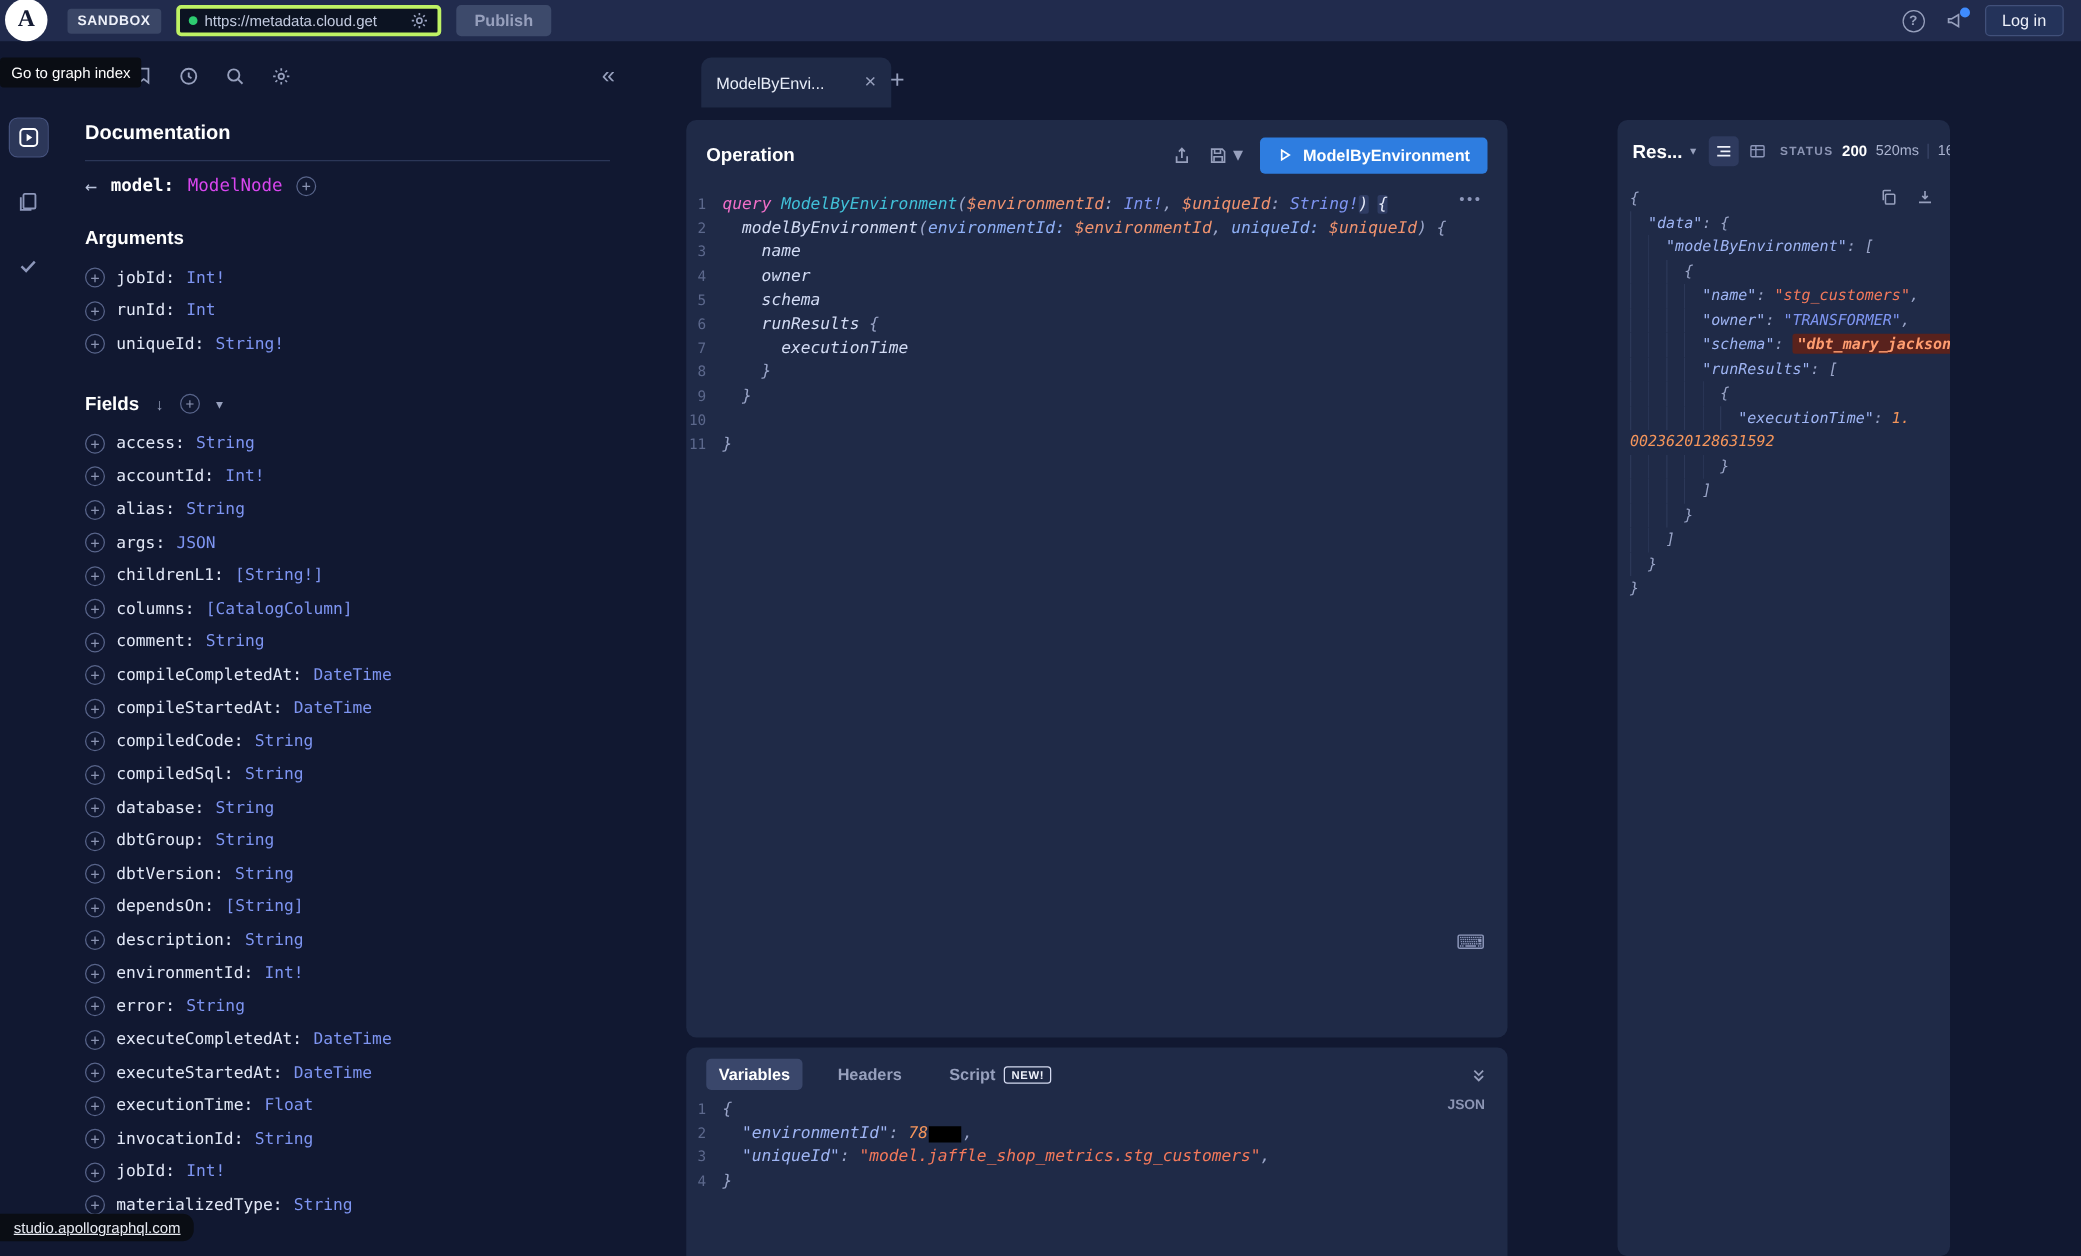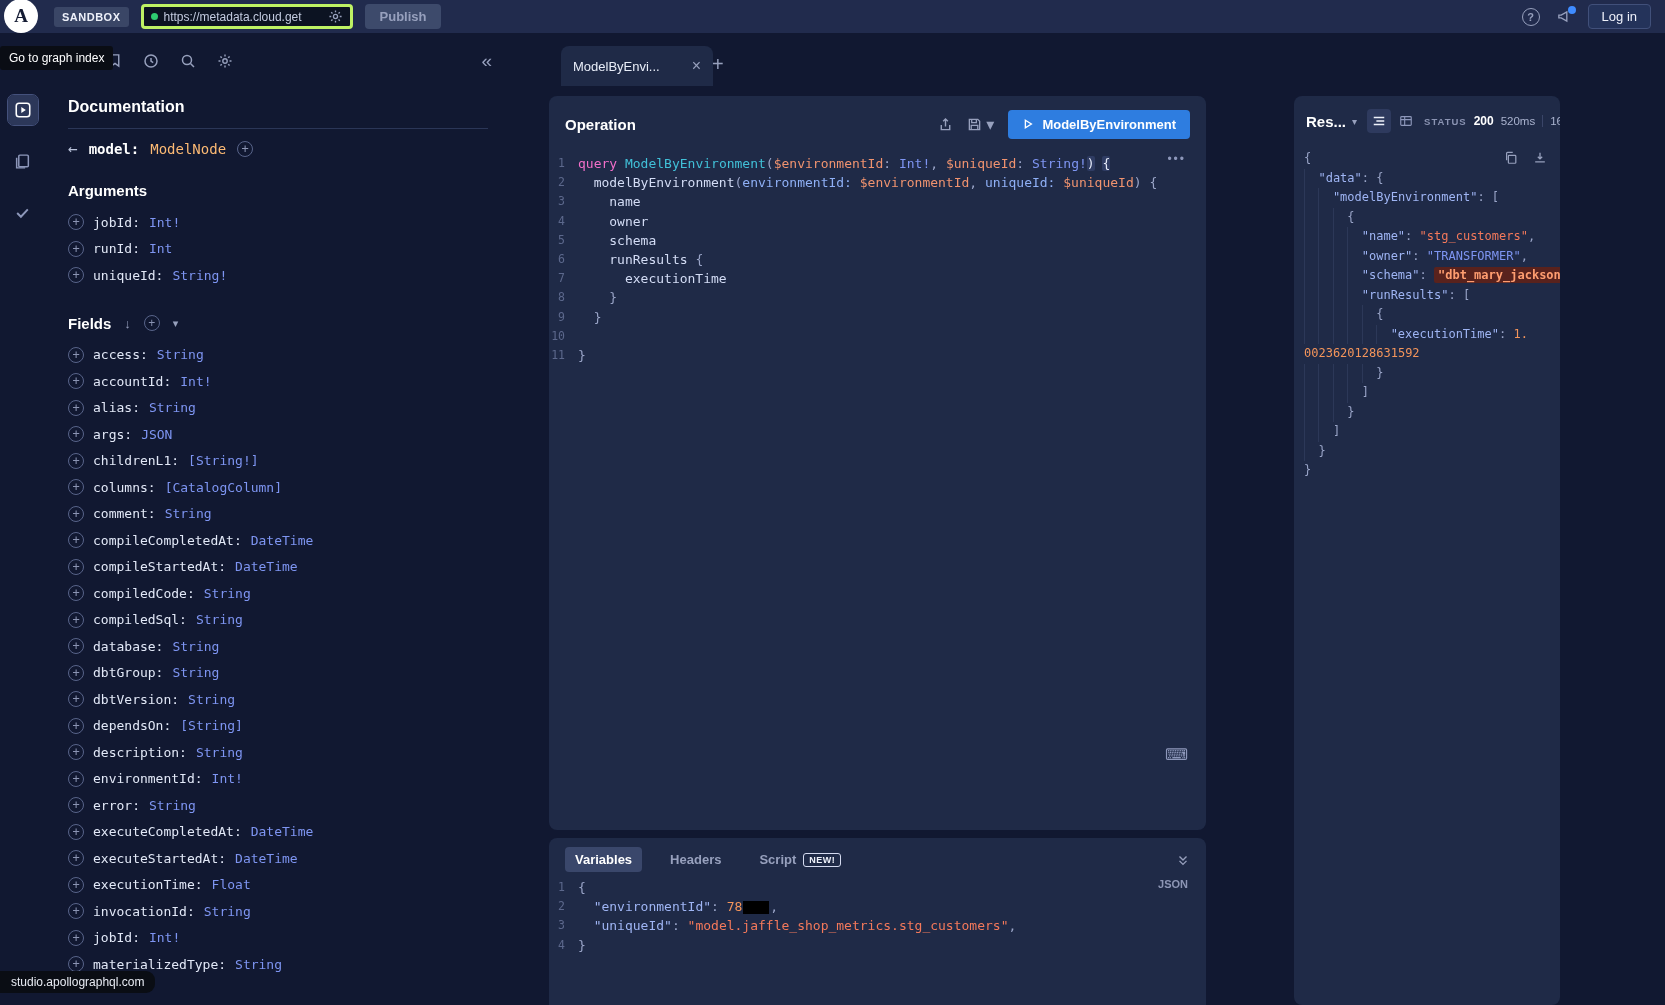--- a/index.html
+++ b/index.html
@@ -27,41 +27,41 @@
                font-size:11px;display:flex;align-items:center;justify-content:center;font-weight:bold;}
   .megaphone{position:relative;color:#97a0bd;display:inline-flex;}
   .notif-dot{position:absolute;top:-3px;right:-4px;width:8px;height:8px;background:#3f8cff;border-radius:50%;}
   .login-btn{background:#24335a;border:1px solid #41507a;color:#eef1fa;font-size:13px;
              padding:4px 13px;border-radius:4px;font-family:inherit;}
 
   
   .hover-tooltip{position:absolute;left:0;top:46px;background:#0a0d14;color:#fff;font-size:12px;
                  padding:5px 9px;border-radius:3px;z-index:9;white-space:nowrap;}
   .footer-pill{position:absolute;left:0;bottom:12px;background:#0a0d14;color:#e8ebf3;font-size:12px;
-               padding:4px 11px;border-radius:0 9px 9px 0;z-index:9;}
+               padding:4px 11px;border-radius:0 9px 9px 0;z-index:9;text-decoration:underline;}
 
   
   .rail{position:absolute;left:0;top:33px;width:45px;bottom:0;display:flex;flex-direction:column;
         align-items:center;padding-top:62px;gap:21px;}
   .rail-btn{width:30px;height:30px;display:flex;align-items:center;justify-content:center;
             color:#8d97ba;border-radius:6px;}
   .rail-btn.active{background:#2c3759;color:#fff;outline:1px solid #44517c;}
 
   
   .docs{position:absolute;left:45px;top:33px;width:490px;bottom:0;overflow:hidden;}
   .docs-toolbar{display:flex;align-items:center;gap:21px;padding:18px 0 0 63px;color:#97a0bd;height:37px;}
   .collapse{margin-left:auto;margin-right:43px;font-size:19px;color:#97a0bd;line-height:14px;}
   .docs-content{padding:28px 0 0 23px;}
   .docs-title{font-size:16px;font-weight:bold;color:#fff;margin:0 0 12px;}
   .docs-divider{height:1px;background:#2b3657;width:420px;margin-bottom:10px;}
   .model-row{display:flex;align-items:center;gap:11px;margin:6px 0 24px;
              font-family:"DejaVu Sans Mono",monospace;font-size:14px;}
   .back-arrow{color:#b9c2da;font-size:16px;}
   .model-label{color:#fff;font-weight:bold;}
-  .model-type{color:#fdba74;}
+  .model-type{color:#d946ef;}
   .section-title{font-size:15px;font-weight:bold;color:#fff;margin:0 0 10px;}
   .doc-row{display:flex;align-items:center;gap:9px;height:26.5px;
            font-family:"DejaVu Sans Mono",monospace;font-size:13px;}
   .plus-circle{width:16px;height:16px;border:1px solid #58648a;border-radius:50%;color:#8b94b3;
                font-size:12px;line-height:14px;text-align:center;flex:none;}
   .fname{color:#e2e8f7;}
   .ftype{color:#7e95f2;}
   .fields-head{display:flex;align-items:center;gap:13px;margin:26px 0 10px;}
   .fields-head .section-title{margin:0;}
   .sort-icon{color:#97a0bd;font-size:13px;}
@@ -88,21 +88,21 @@
            font-weight:bold;padding:7px 14px;border-radius:4px;border:none;font-family:inherit;}
   .op-menu{position:absolute;right:20px;top:56px;color:#8d97ba;letter-spacing:2px;font-size:12px;}
   .kbd-icon{position:absolute;right:18px;bottom:66px;color:#8d97ba;font-size:16px;}
 
   
   .editor{font-family:"DejaVu Sans Mono",monospace;font-size:13px;line-height:19.2px;padding-top:2px;}
   .editor .code-line{height:19.2px;}
   .code-line{display:flex;}
   .ln{width:16px;text-align:right;color:#5c688c;flex:none;padding-right:13px;font-size:11.5px;
       box-sizing:content-box;}
-  .code-content{white-space:pre;}
+  .code-content{white-space:pre;font-style:italic;}
   .guide{display:inline-block;width:2ch;height:19.2px;vertical-align:top;}
   .guide.vis{box-shadow:inset 1px 0 0 #2c3858;}
 
   .tok-kw{color:#f26fc9;}
   .tok-op{color:#41c0d8;}
   .tok-var{color:#f0936f;}
   .tok-ty{color:#7e95f2;}
   .tok-fl{color:#d3dcf5;}
   .tok-arg{color:#8fb0f6;}
   .tok-p{color:#9aa5c8;}

